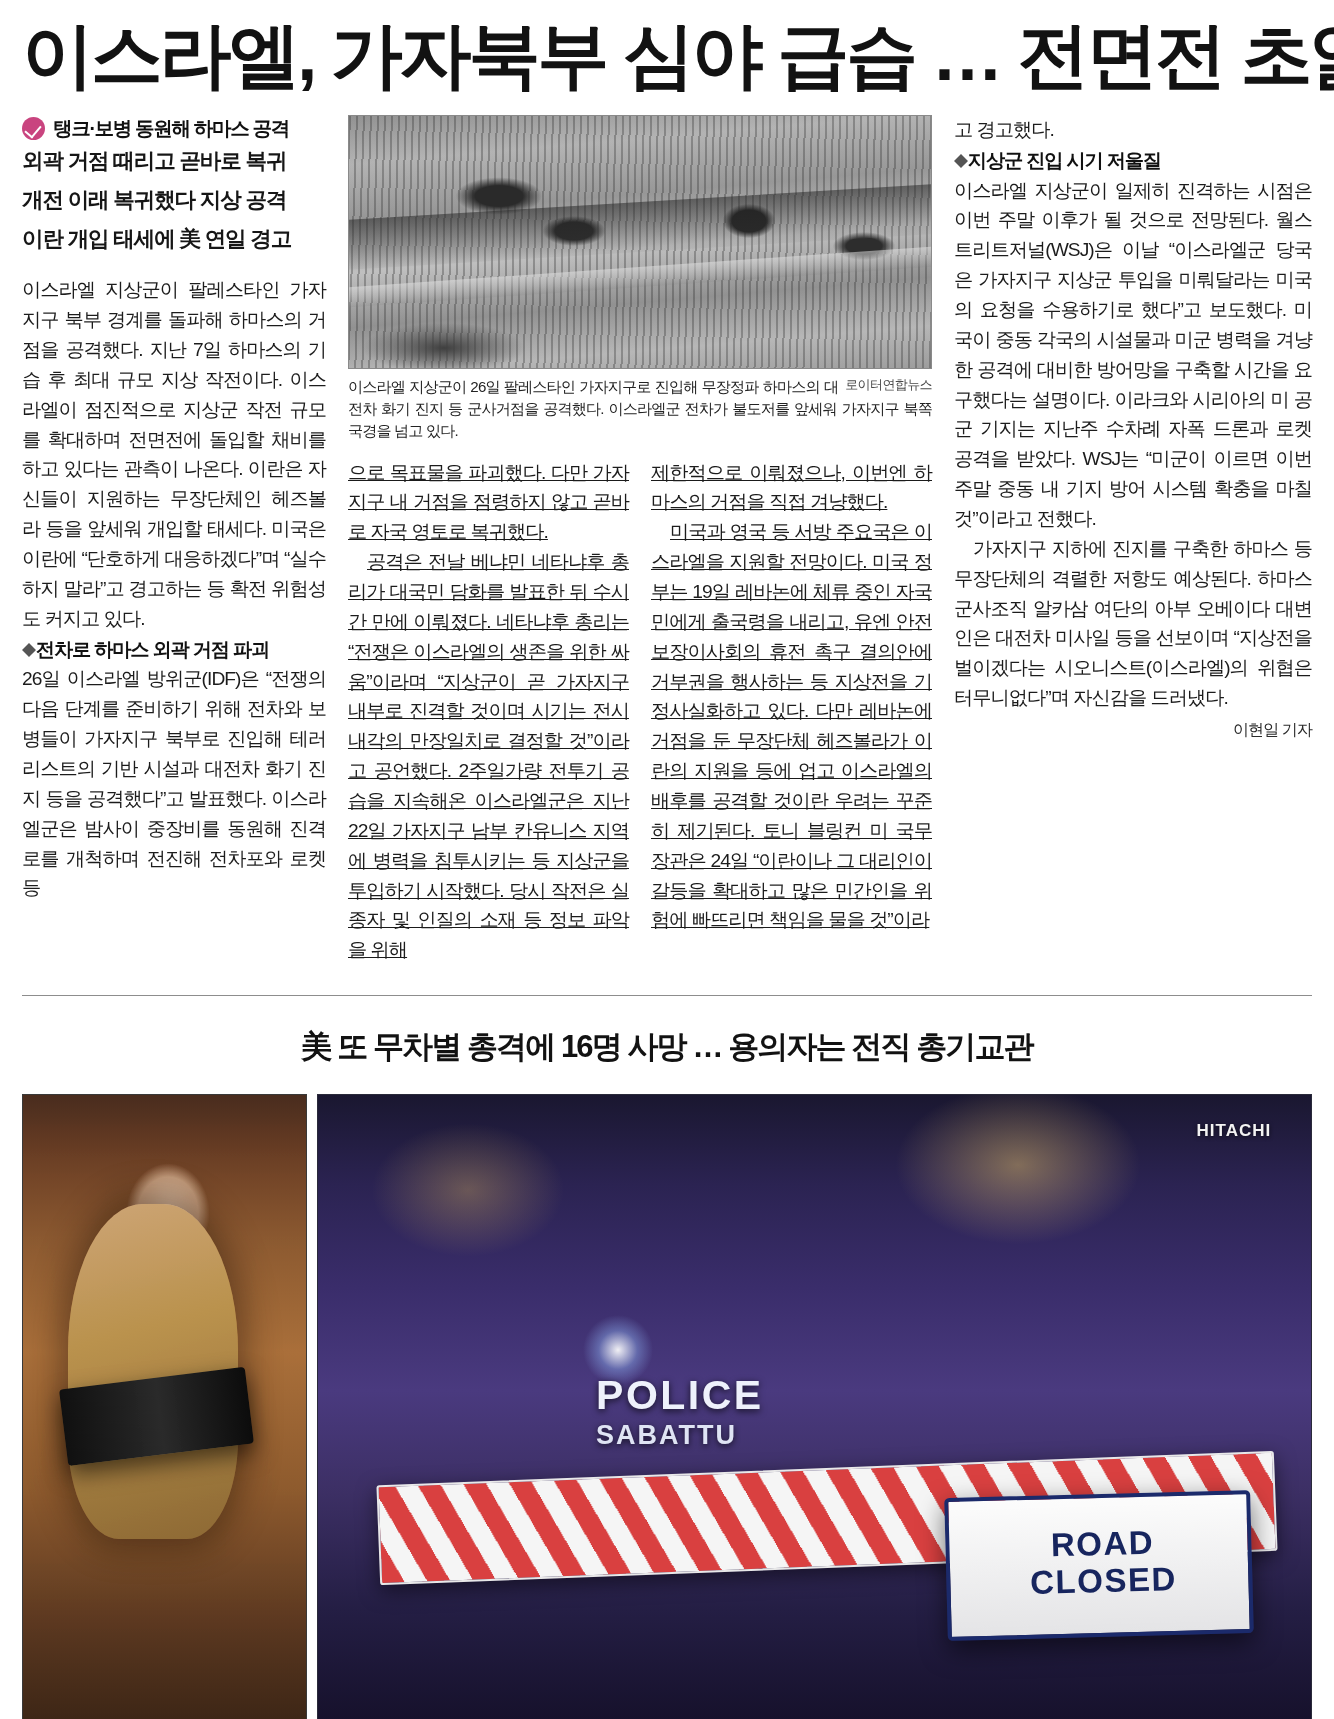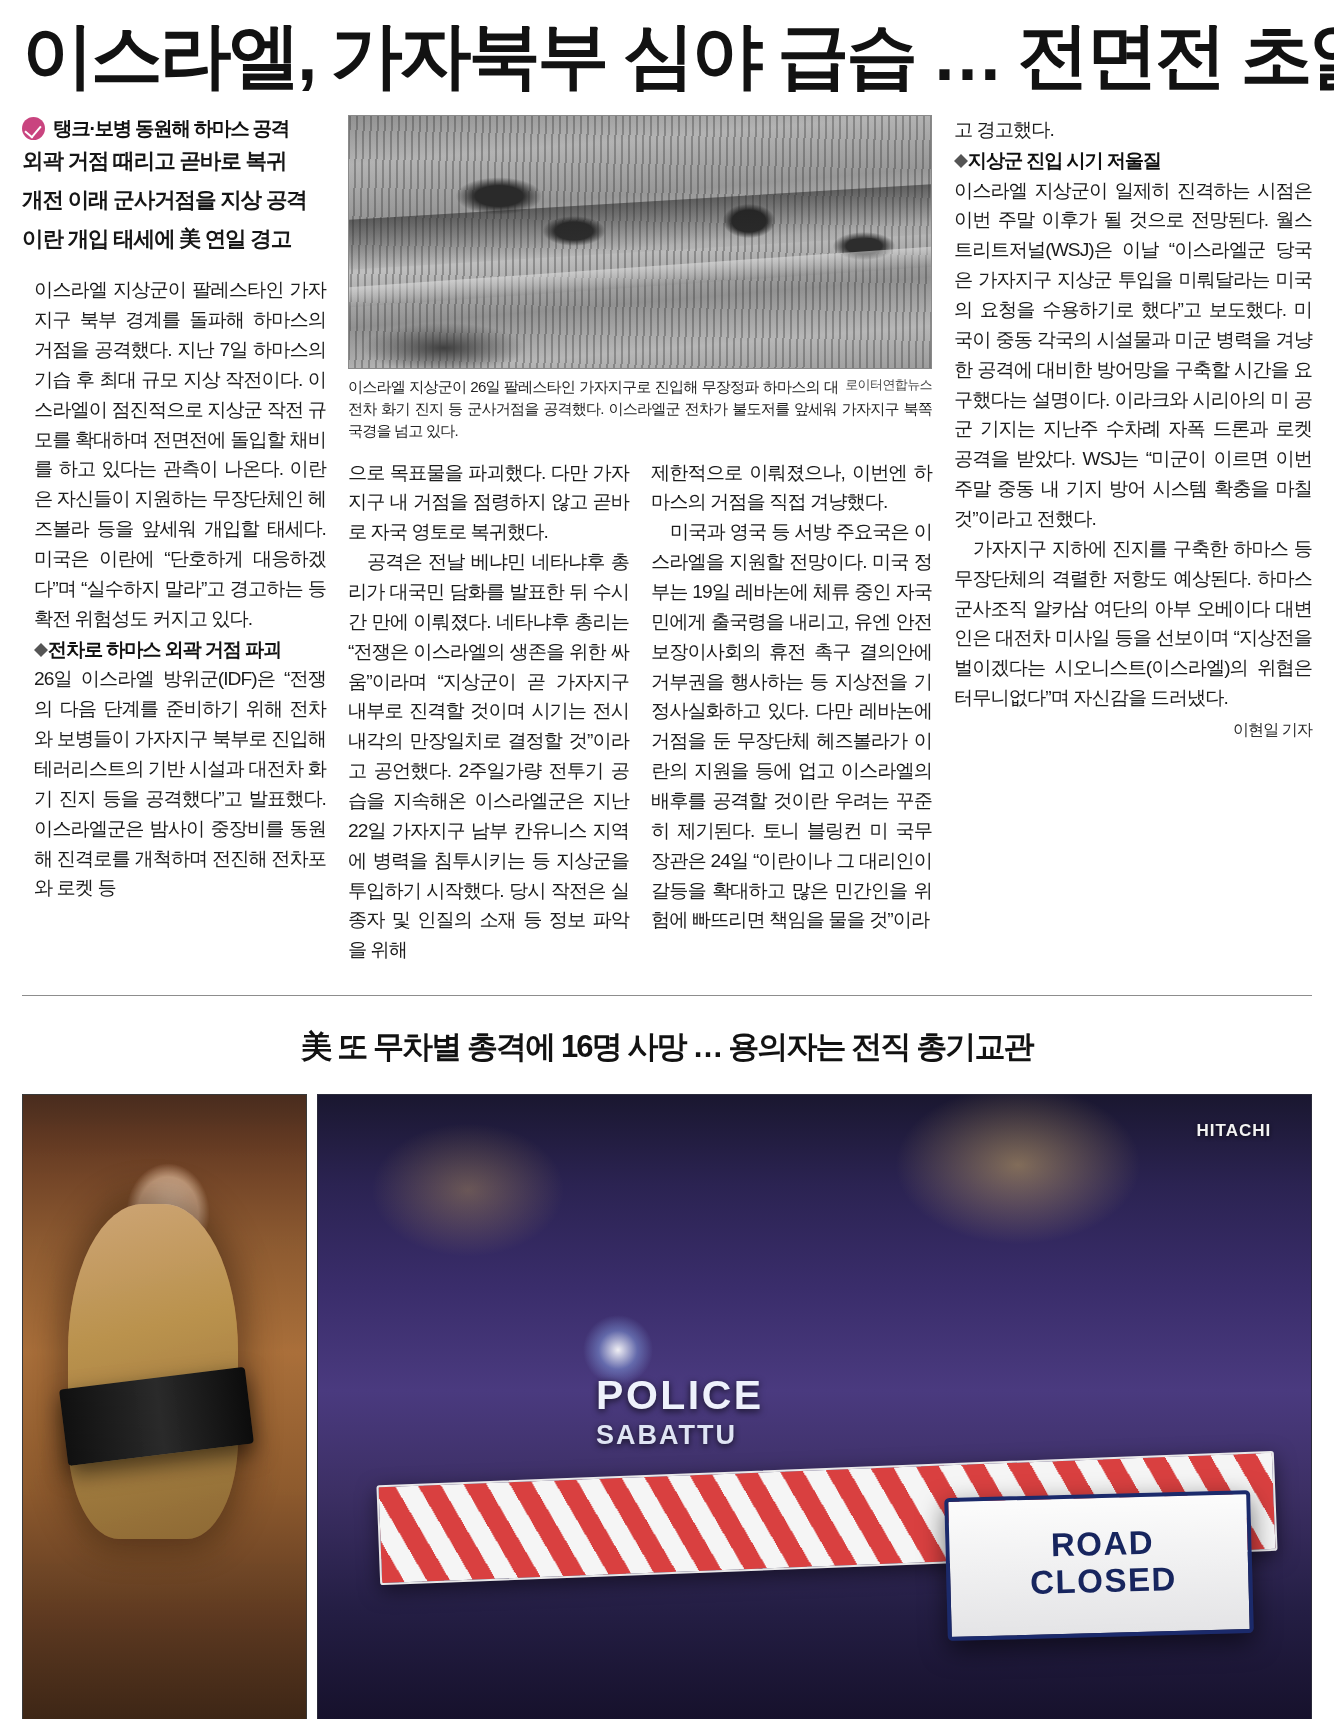--- a/index.html
+++ b/index.html
@@ -72,21 +72,20 @@
     font-size:21.5px;
     font-weight:700;
     letter-spacing:-1.1px;
     line-height:1.82;
     color:#161616;
     white-space:nowrap;
   }
 
   .col-body {
     margin-top:16px;
-    margin-left:12px;
   }
 
   
   .bodytext p {
     font-size:19.2px;
     line-height:1.555;
     letter-spacing:-0.95px;
     text-align:justify;
     text-justify:inter-character;
     color:#1c1c1c;
@@ -158,20 +157,21 @@
     float:right;
     margin-left:7px;
   }
 
   
   .photo-continuation {
     display:grid;
     grid-template-columns:1fr 1fr;
     column-gap:22px;
     margin-top:16px;
+    text-decoration:underline;
   }
 
   .byline {
     text-align:right;
     font-size:16px;
     letter-spacing:-0.9px;
     color:#2a2a2a;
     margin-top:7px;
   }
 
@@ -322,21 +322,21 @@
 
 <div class="article1">
 
   <div>
     <div class="kicker">
       <span class="kicker-badge"></span>
       <span class="kicker-text">탱크·보병 동원해 하마스 공격</span>
     </div>
 
     <div class="subhead-line">외곽 거점 때리고 곧바로 복귀</div>
-    <div class="subhead-line">개전 이래 군사거점을 지상 공격</div>
+    <div class="subhead-line">개전 이래 복귀했다 지상 공격</div>
     <div class="subhead-line">이란 개입 태세에 美 연일 경고</div>
 
     <div class="col-body bodytext">
       <p>이스라엘 지상군이 팔레스타인 가자지구 북부 경계를 돌파해 하마스의 거점을 공격했다. 지난 7일 하마스의 기습 후 최대 규모 지상 작전이다. 이스라엘이 점진적으로 지상군 작전 규모를 확대하며 전면전에 돌입할 채비를 하고 있다는 관측이 나온다. 이란은 자신들이 지원하는 무장단체인 헤즈볼라 등을 앞세워 개입할 태세다. 미국은 이란에 “단호하게 대응하겠다”며 “실수하지 말라”고 경고하는 등 확전 위험성도 커지고 있다.</p>
       <div class="subsection"><span class="dia">◆</span><span>전차로 하마스 외곽 거점 파괴</span></div>
       <p>26일 이스라엘 방위군(IDF)은 “전쟁의 다음 단계를 준비하기 위해 전차와 보병들이 가자지구 북부로 진입해 테러리스트의 기반 시설과 대전차 화기 진지 등을 공격했다”고 발표했다. 이스라엘군은 밤사이 중장비를 동원해 진격로를 개척하며 전진해 전차포와 로켓 등</p>
     </div>
   </div>
 
   <div class="photo-block">

